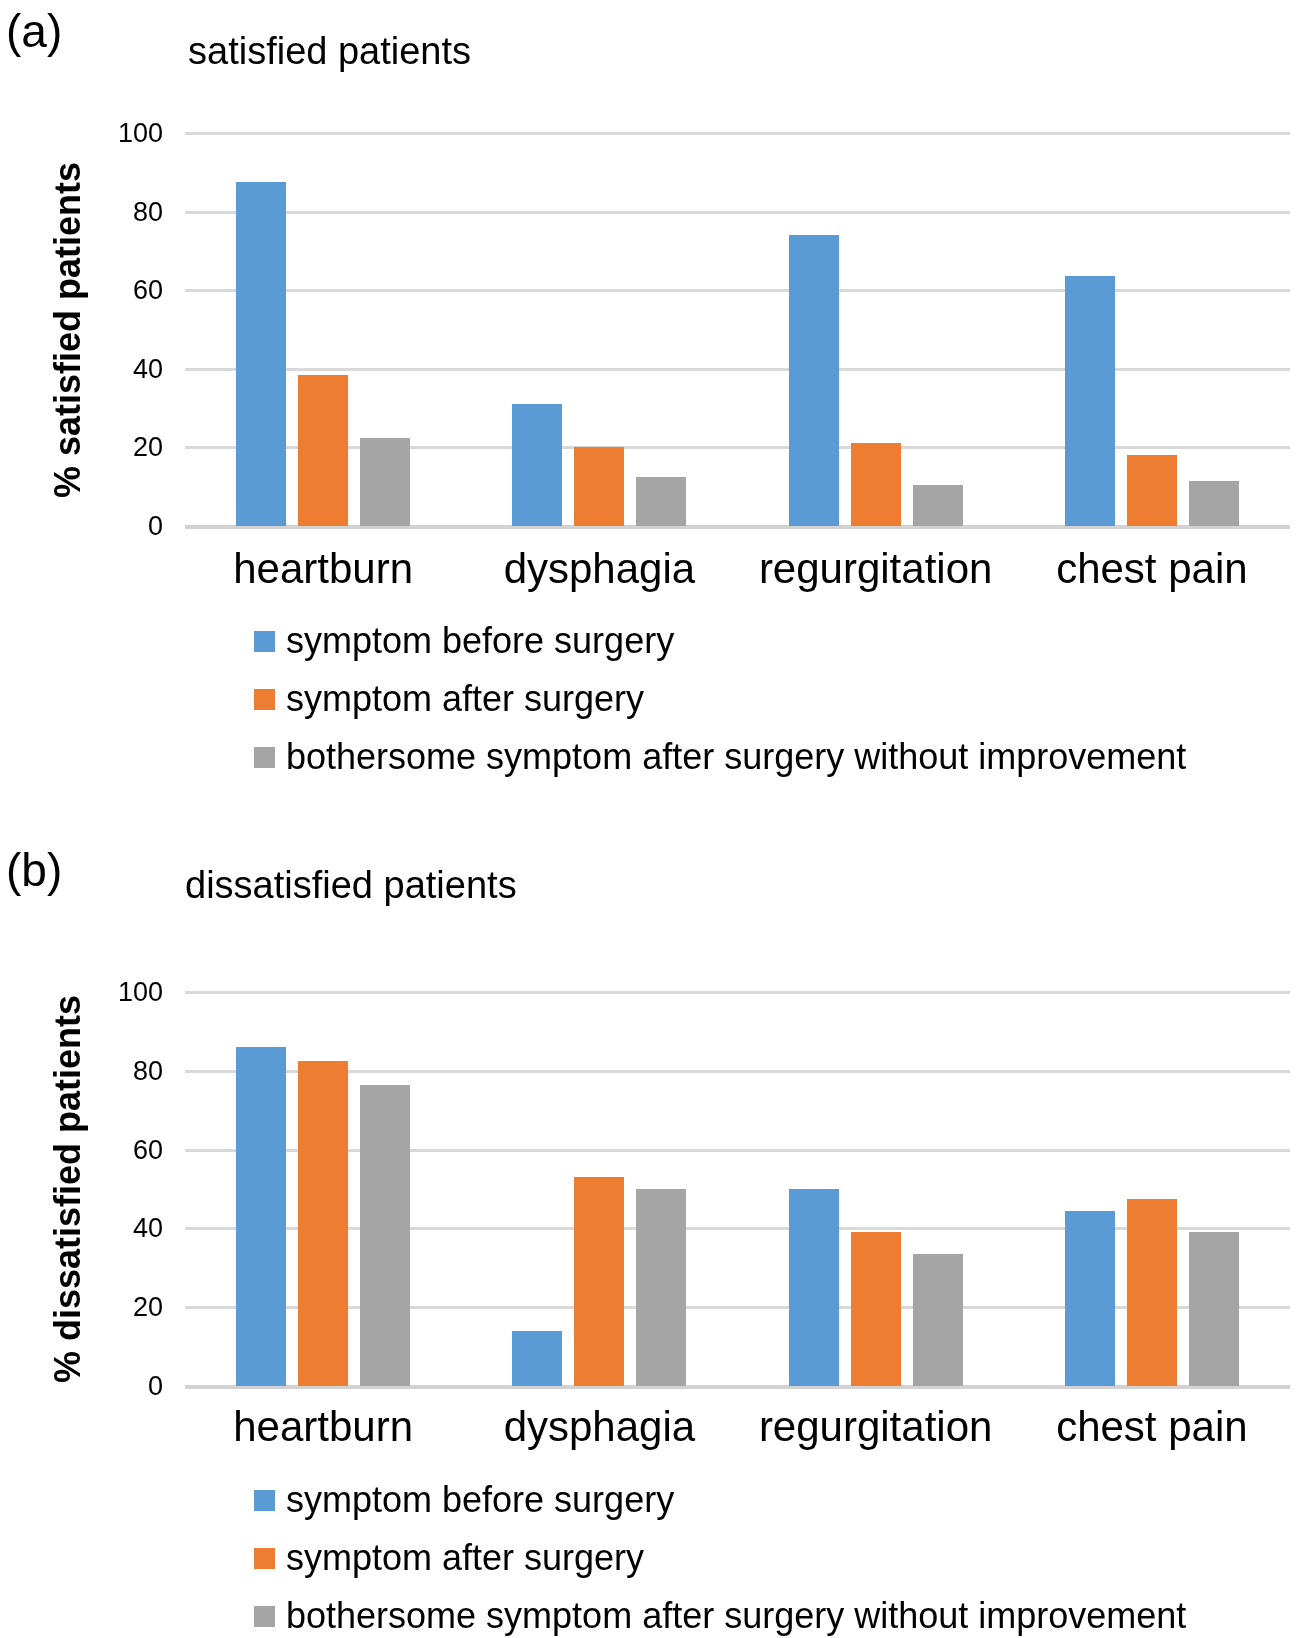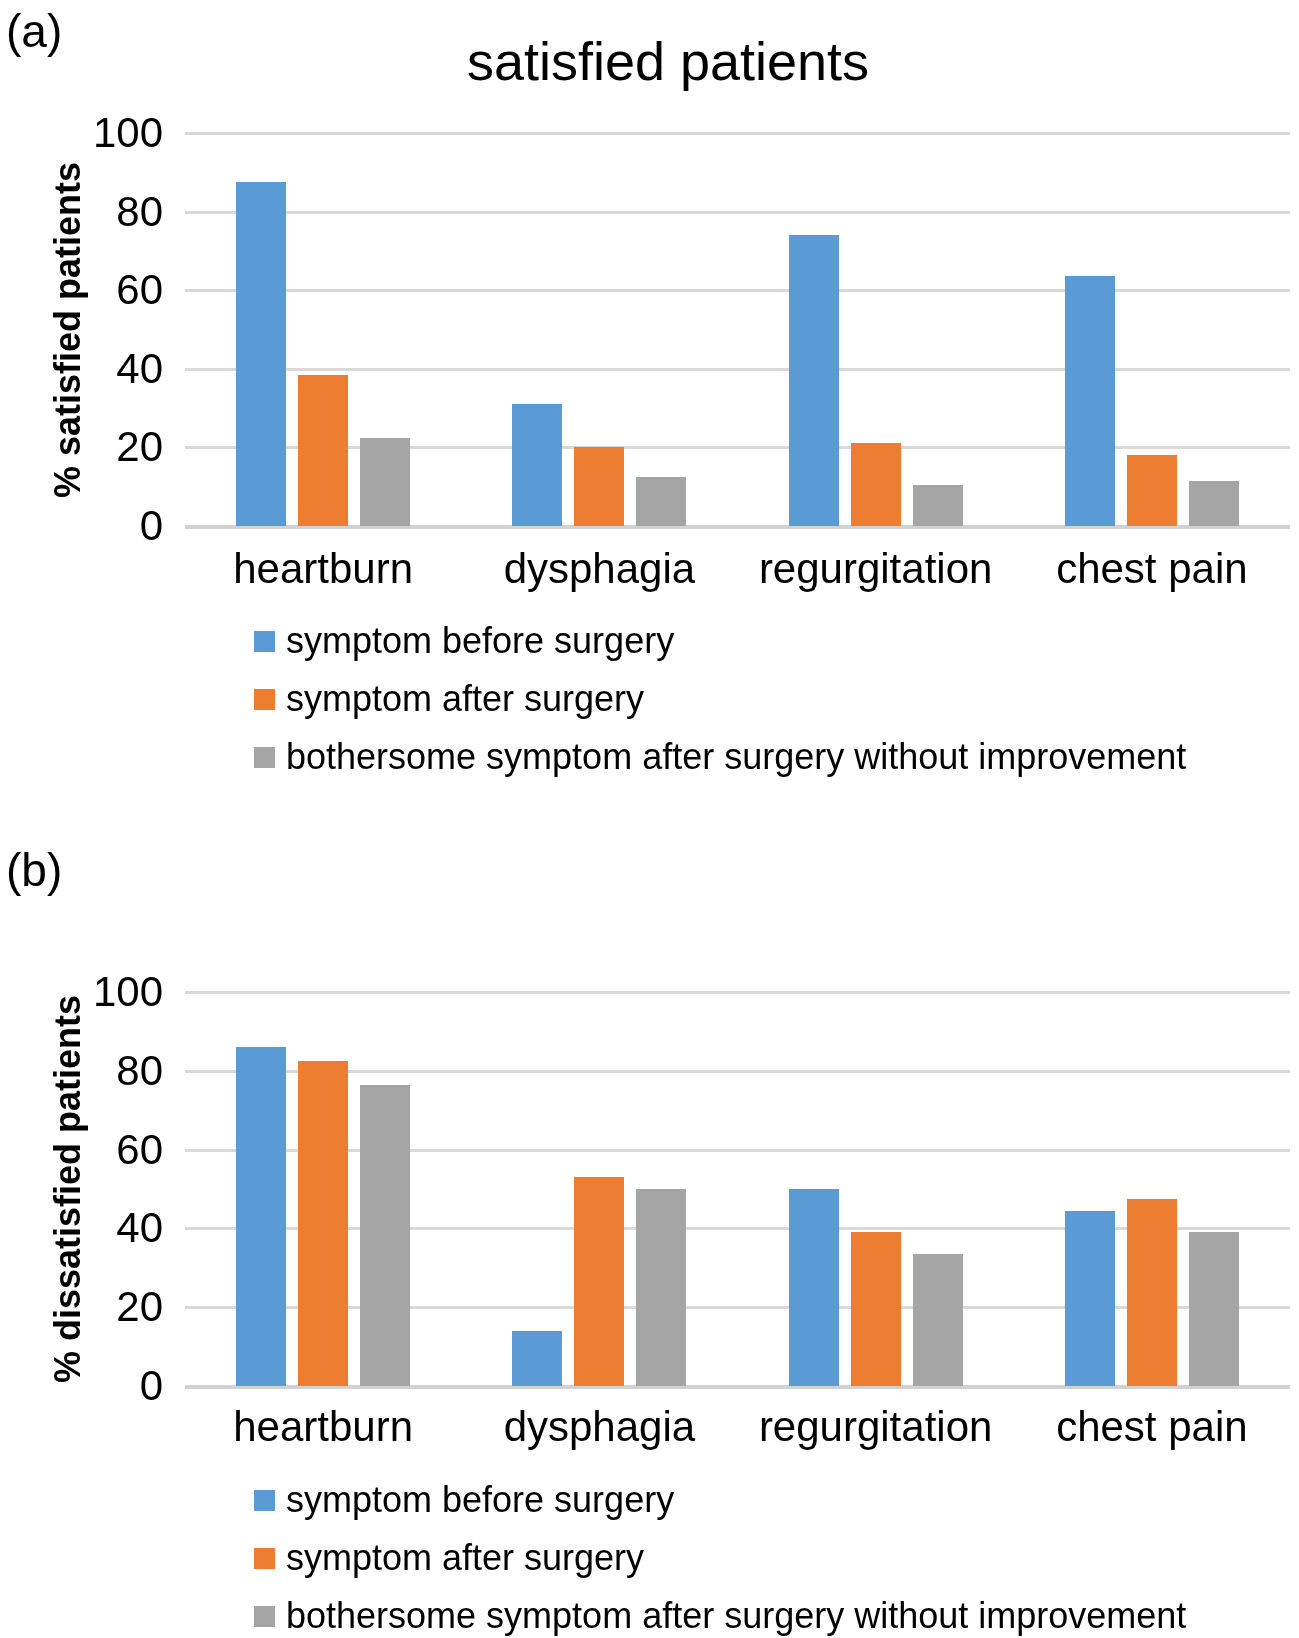--- a/index.html
+++ b/index.html
@@ -6,28 +6,28 @@
   #figure{
     position:relative;
     width:1299px;height:1638px;
     background:#ffffff;
     font-family:"Liberation Sans","DejaVu Sans",sans-serif;
     color:#000;
     overflow:hidden;
   }
   .abs{position:absolute;}
   .panel-label{font-size:46px;line-height:1.1;color:#000;}
-  .chart-title{font-size:54px;line-height:1.15;text-align:center;color:#000;white-space:nowrap;}
+  .chart-title{font-size:38px;line-height:1.15;color:#000;white-space:nowrap;}
   .y-axis-title{
     font-size:36px;font-weight:bold;text-align:center;line-height:40px;
     transform:rotate(-90deg);white-space:nowrap;color:#000;
   }
   .gridline{background:#d9d9d9;height:3px;}
   .axis-baseline{background:#d2d2d2;height:4px;}
-  .tick-label{font-size:42px;line-height:50px;text-align:right;color:#000;}
+  .tick-label{font-size:27px;line-height:50px;text-align:right;color:#000;}
   .bar{width:50px;}
   .cat-label{font-size:42px;line-height:1.2;text-align:center;color:#000;white-space:nowrap;}
   .legend-row{display:flex;align-items:center;height:36px;margin-left:24px;}
   .legend-swatch{width:21px;height:21px;flex:0 0 21px;margin-right:11px;}
   .legend-label{font-size:36px;line-height:36px;white-space:nowrap;color:#000;}
 </style>
 </head>
 <body>
 
 <div id="figure">
@@ -68,20 +68,21 @@
     </div>
     <div class="legend-row abs" style="left: 230px; top: 681px;">
       <span class="legend-swatch" style="background: rgb(237, 125, 49);"></span>
       <span class="legend-label">symptom after surgery</span>
     </div>
     <div class="legend-row abs" style="left: 230px; top: 739px;">
       <span class="legend-swatch" style="background: rgb(165, 165, 165);"></span>
       <span class="legend-label">bothersome symptom after surgery without improvement</span>
     </div>
     <div class="panel-label abs" style="left: 6px; top: 845px;">(b)</div>
+    <div class="chart-title abs" style="left: 185px; top: 864px; width: 960px;">dissatisfied patients</div>
     <div class="y-axis-title abs" style="left: -182px; top: 1169px; width: 500px; height: 40px;">% dissatisfied patients</div>
     <div class="tick-label abs" style="left: 43px; top: 1361px; width: 120px;">0</div>
     <div class="gridline abs" style="left: 185px; top: 1306.2px; width: 1105px;"></div>
     <div class="tick-label abs" style="left: 43px; top: 1282.2px; width: 120px;">20</div>
     <div class="gridline abs" style="left: 185px; top: 1227.4px; width: 1105px;"></div>
     <div class="tick-label abs" style="left: 43px; top: 1203.4px; width: 120px;">40</div>
     <div class="gridline abs" style="left: 185px; top: 1148.6px; width: 1105px;"></div>
     <div class="tick-label abs" style="left: 43px; top: 1124.6px; width: 120px;">60</div>
     <div class="gridline abs" style="left: 185px; top: 1069.8px; width: 1105px;"></div>
     <div class="tick-label abs" style="left: 43px; top: 1045.8px; width: 120px;">80</div>

